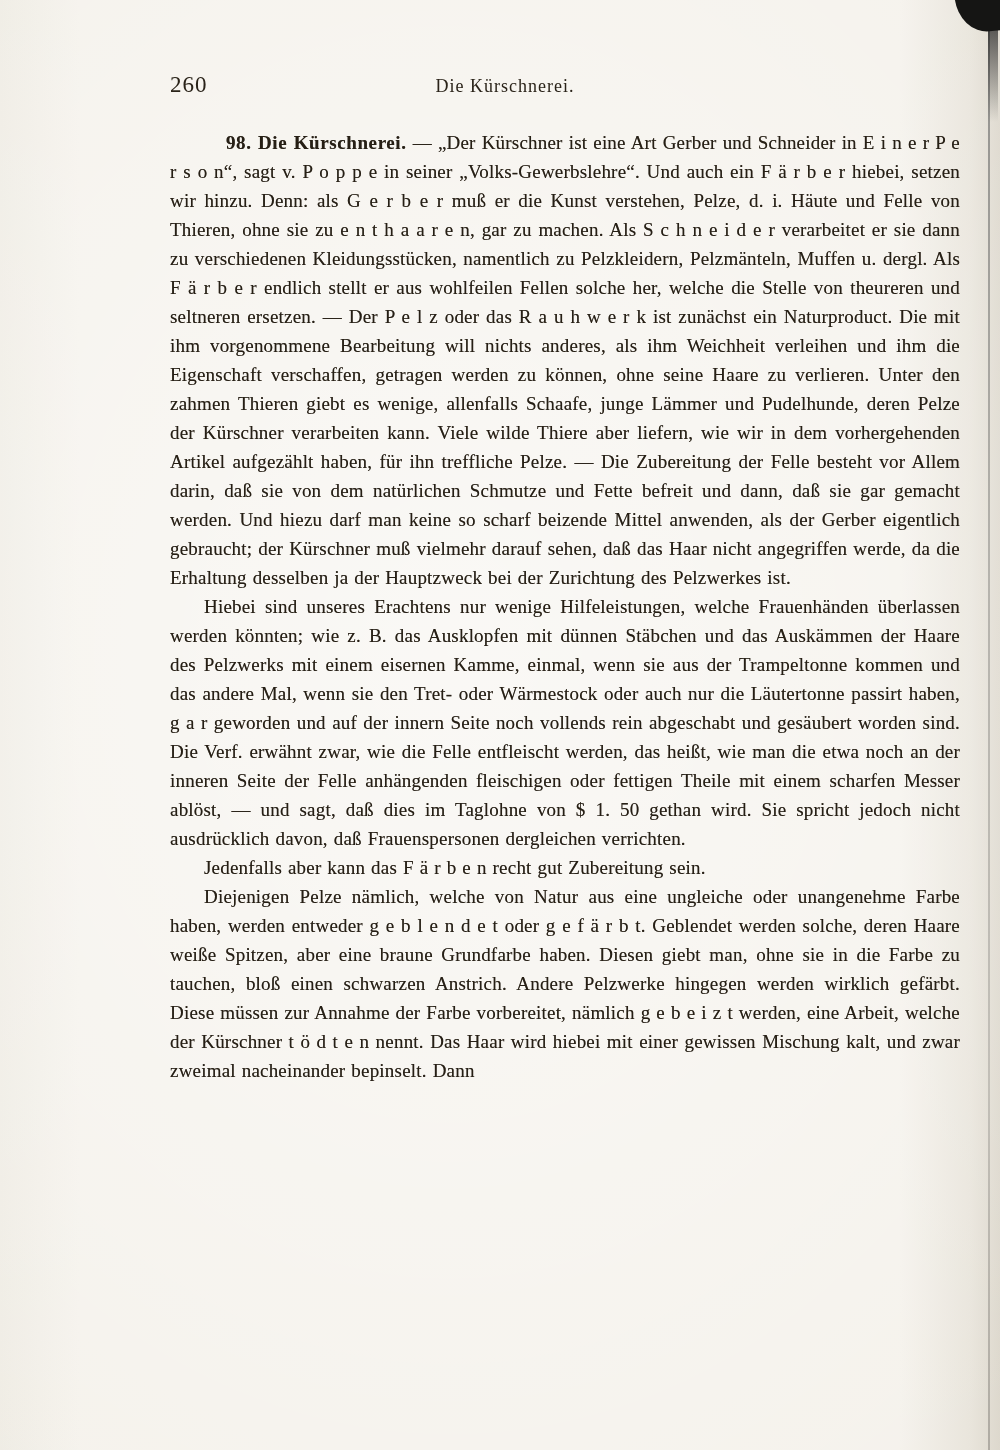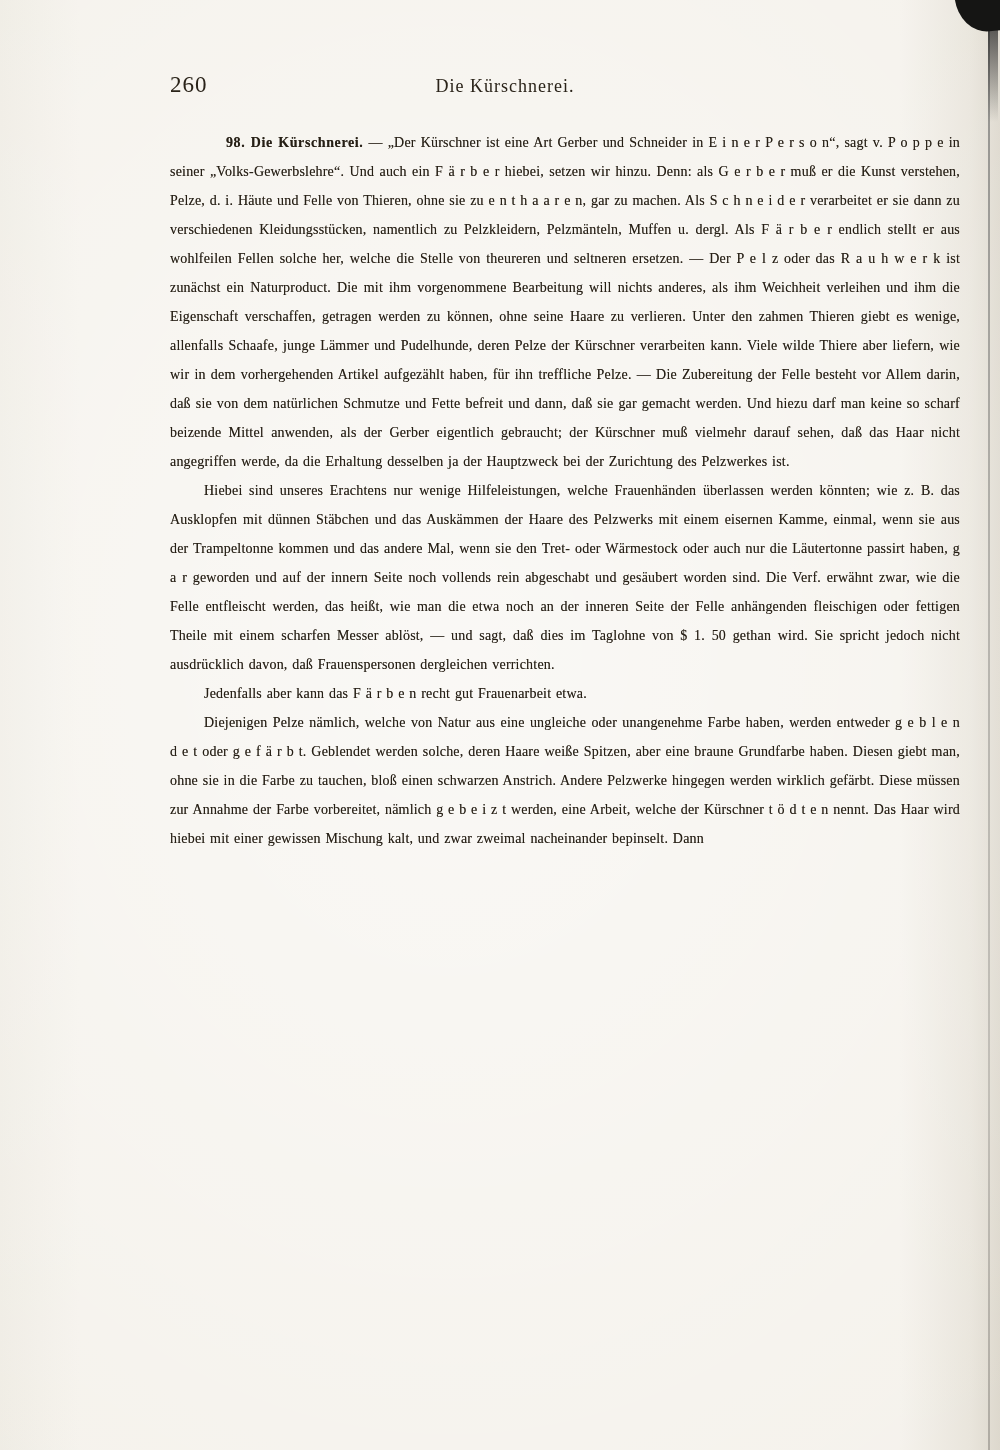--- a/index.html
+++ b/index.html
@@ -76,21 +76,21 @@
     font-weight: normal;
     letter-spacing: 1px;
   }
   
   .text-block {
     position: absolute;
     top: 128px;
     left: 170px;
     width: 790px;
     color: #261f15;
-    font-size: 14px;
+    font-size: 19px;
     line-height: 29px;
     text-align: justify;
     letter-spacing: 0.2px;
     word-spacing: 1px;
     text-shadow: 0 0 0.5px rgba(38,31,21,0.55);
   }
   .text-block p {
     margin: 0;
     text-indent: 34px;
   }
@@ -108,21 +108,21 @@
 <div class="page">
 
   <div class="header">
     <span class="page-number">260</span>
     <span class="running-header">Die Kürschnerei.</span>
   </div>
 
   <div class="text-block">
     <p class="first"><span class="lead">98. Die Kürschnerei.</span><span> — „Der Kürschner ist eine Art Gerber und Schneider in E i n e r  P e r s o n“, sagt v. P o p p e in seiner „Volks-Gewerbslehre“. Und auch ein F ä r b e r hiebei, setzen wir hinzu. Denn: als G e r b e r muß er die Kunst verstehen, Pelze, d. i. Häute und Felle von Thieren, ohne sie zu e n t h a a r e n, gar zu machen. Als S c h n e i d e r verarbeitet er sie dann zu verschiedenen Kleidungsstücken, namentlich zu Pelzkleidern, Pelzmänteln, Muffen u. dergl. Als F ä r b e r endlich stellt er aus wohlfeilen Fellen solche her, welche die Stelle von theureren und seltneren ersetzen. — Der P e l z oder das R a u h w e r k ist zunächst ein Naturproduct. Die mit ihm vorgenommene Bearbeitung will nichts anderes, als ihm Weichheit verleihen und ihm die Eigenschaft verschaffen, getragen werden zu können, ohne seine Haare zu verlieren. Unter den zahmen Thieren giebt es wenige, allenfalls Schaafe, junge Lämmer und Pudelhunde, deren Pelze der Kürschner verarbeiten kann. Viele wilde Thiere aber liefern, wie wir in dem vorhergehenden Artikel aufgezählt haben, für ihn treffliche Pelze. — Die Zubereitung der Felle besteht vor Allem darin, daß sie von dem natürlichen Schmutze und Fette befreit und dann, daß sie gar gemacht werden. Und hiezu darf man keine so scharf beizende Mittel anwenden, als der Gerber eigentlich gebraucht; der Kürschner muß vielmehr darauf sehen, daß das Haar nicht angegriffen werde, da die Erhaltung desselben ja der Hauptzweck bei der Zurichtung des Pelzwerkes ist.</span></p>
     <p>Hiebei sind unseres Erachtens nur wenige Hilfeleistungen, welche Frauenhänden überlassen werden könnten; wie z. B. das Ausklopfen mit dünnen Stäbchen und das Auskämmen der Haare des Pelzwerks mit einem eisernen Kamme, einmal, wenn sie aus der Trampeltonne kommen und das andere Mal, wenn sie den Tret- oder Wärmestock oder auch nur die Läutertonne passirt haben, g a r geworden und auf der innern Seite noch vollends rein abgeschabt und gesäubert worden sind. Die Verf. erwähnt zwar, wie die Felle entfleischt werden, das heißt, wie man die etwa noch an der inneren Seite der Felle anhängenden fleischigen oder fettigen Theile mit einem scharfen Messer ablöst, — und sagt, daß dies im Taglohne von $ 1. 50 gethan wird. Sie spricht jedoch nicht ausdrücklich davon, daß Frauenspersonen dergleichen verrichten.</p>
-    <p>Jedenfalls aber kann das F ä r b e n recht gut Frauenarbeit etwa.</p>
+    <p>Jedenfalls aber kann das F ä r b e n recht gut Zubereitung sein.</p>
     <p>Diejenigen Pelze nämlich, welche von Natur aus eine ungleiche oder unangenehme Farbe haben, werden entweder g e b l e n d e t oder g e f ä r b t. Geblendet werden solche, deren Haare weiße Spitzen, aber eine braune Grundfarbe haben. Diesen giebt man, ohne sie in die Farbe zu tauchen, bloß einen schwarzen Anstrich. Andere Pelzwerke hingegen werden wirklich gefärbt. Diese müssen zur Annahme der Farbe vorbereitet, nämlich g e b e i z t werden, eine Arbeit, welche der Kürschner t ö d t e n nennt. Das Haar wird hiebei mit einer gewissen Mischung kalt, und zwar zweimal nacheinander bepinselt. Dann</p>
   </div>
 
   <div class="edge-line"></div>
   <div class="corner-smudge"></div>
   <div class="corner-blotch"></div>
 
 </div>
 
 </body></html>

